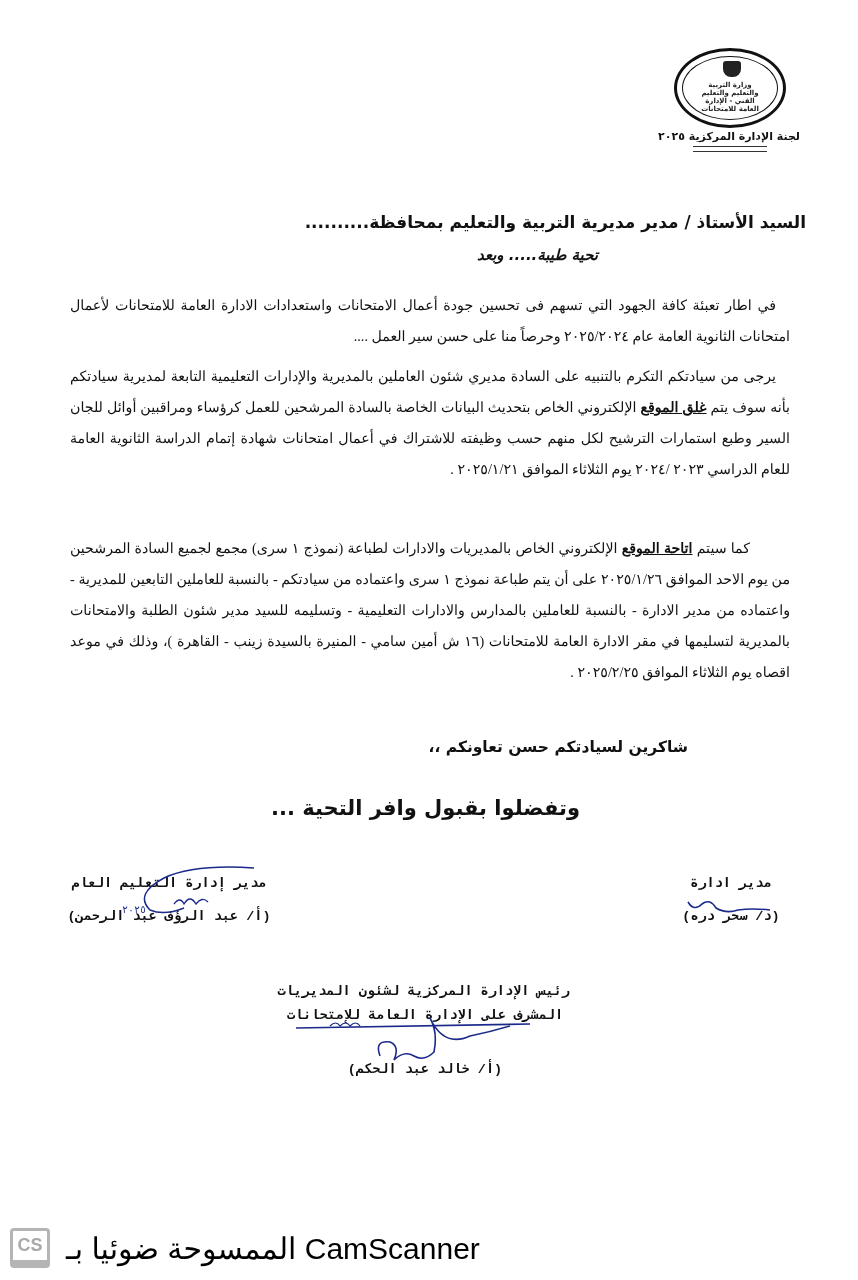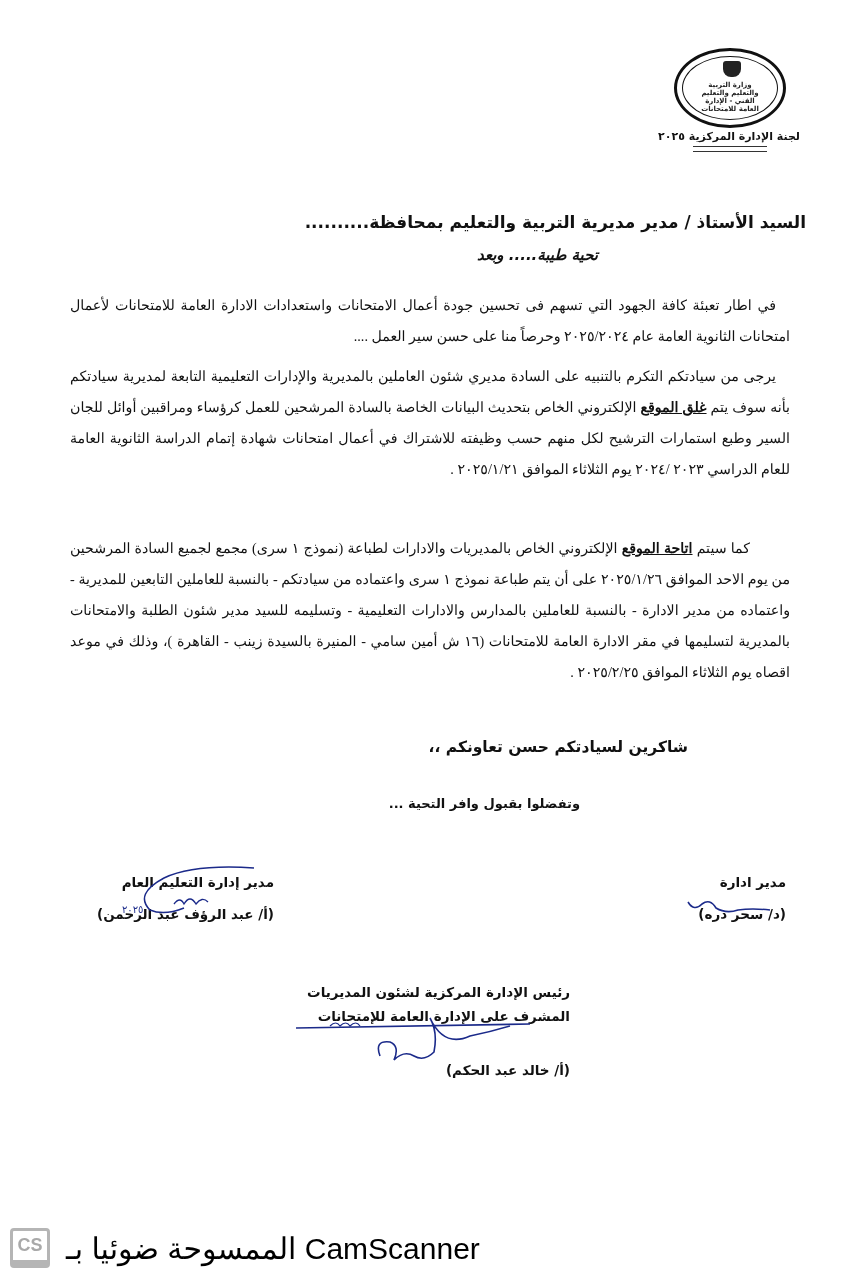--- a/index.html
+++ b/index.html
@@ -33,23 +33,23 @@
       left: 70px; width: 720px; font-size: 14.2px; line-height: 31px;
       text-align: justify; text-align-last: right; font-family: "Liberation Serif", serif;
     }
     .para .indent { display: inline-block; width: 14px; }
     .para u { font-weight: bold; }
     .p1 { top: 290px; }
     .p2 { top: 361px; }
     .p3 { top: 533px; }
 
     .thanks { right: 170px; top: 738px; font-size: 15.5px; font-weight: bold; white-space: nowrap; text-align: right; }
-    .salute { right: 278px; top: 796px; font-size: 13px; font-weight: bold; white-space: nowrap; }
+    .salute { right: 278px; top: 796px; font-size: 21px; font-weight: bold; white-space: nowrap; }
 
-    .sig { font-size: 13.5px; font-weight: bold; text-align: right; white-space: nowrap; }
+    .sig { font-size: 13.5px; font-weight: bold; text-align: center; white-space: nowrap; font-family: Liberation Mono, monospace; }
     .sig-left { left: 64px; top: 874px; width: 210px; }
     .sig-right { left: 676px; top: 874px; width: 110px; }
     .sig-center { left: 280px; top: 980px; width: 290px; line-height: 24px; }
     .sig .line { display: block; }
     .sig .name { margin-top: 16px; }
     .sig-center .name { margin-top: 30px; }
     .ink { position: absolute; pointer-events: none; }
 
     .camscanner { left: 10px; top: 1230px; height: 36px; display: flex; align-items: center; gap: 16px; }
     .cs-logo {

